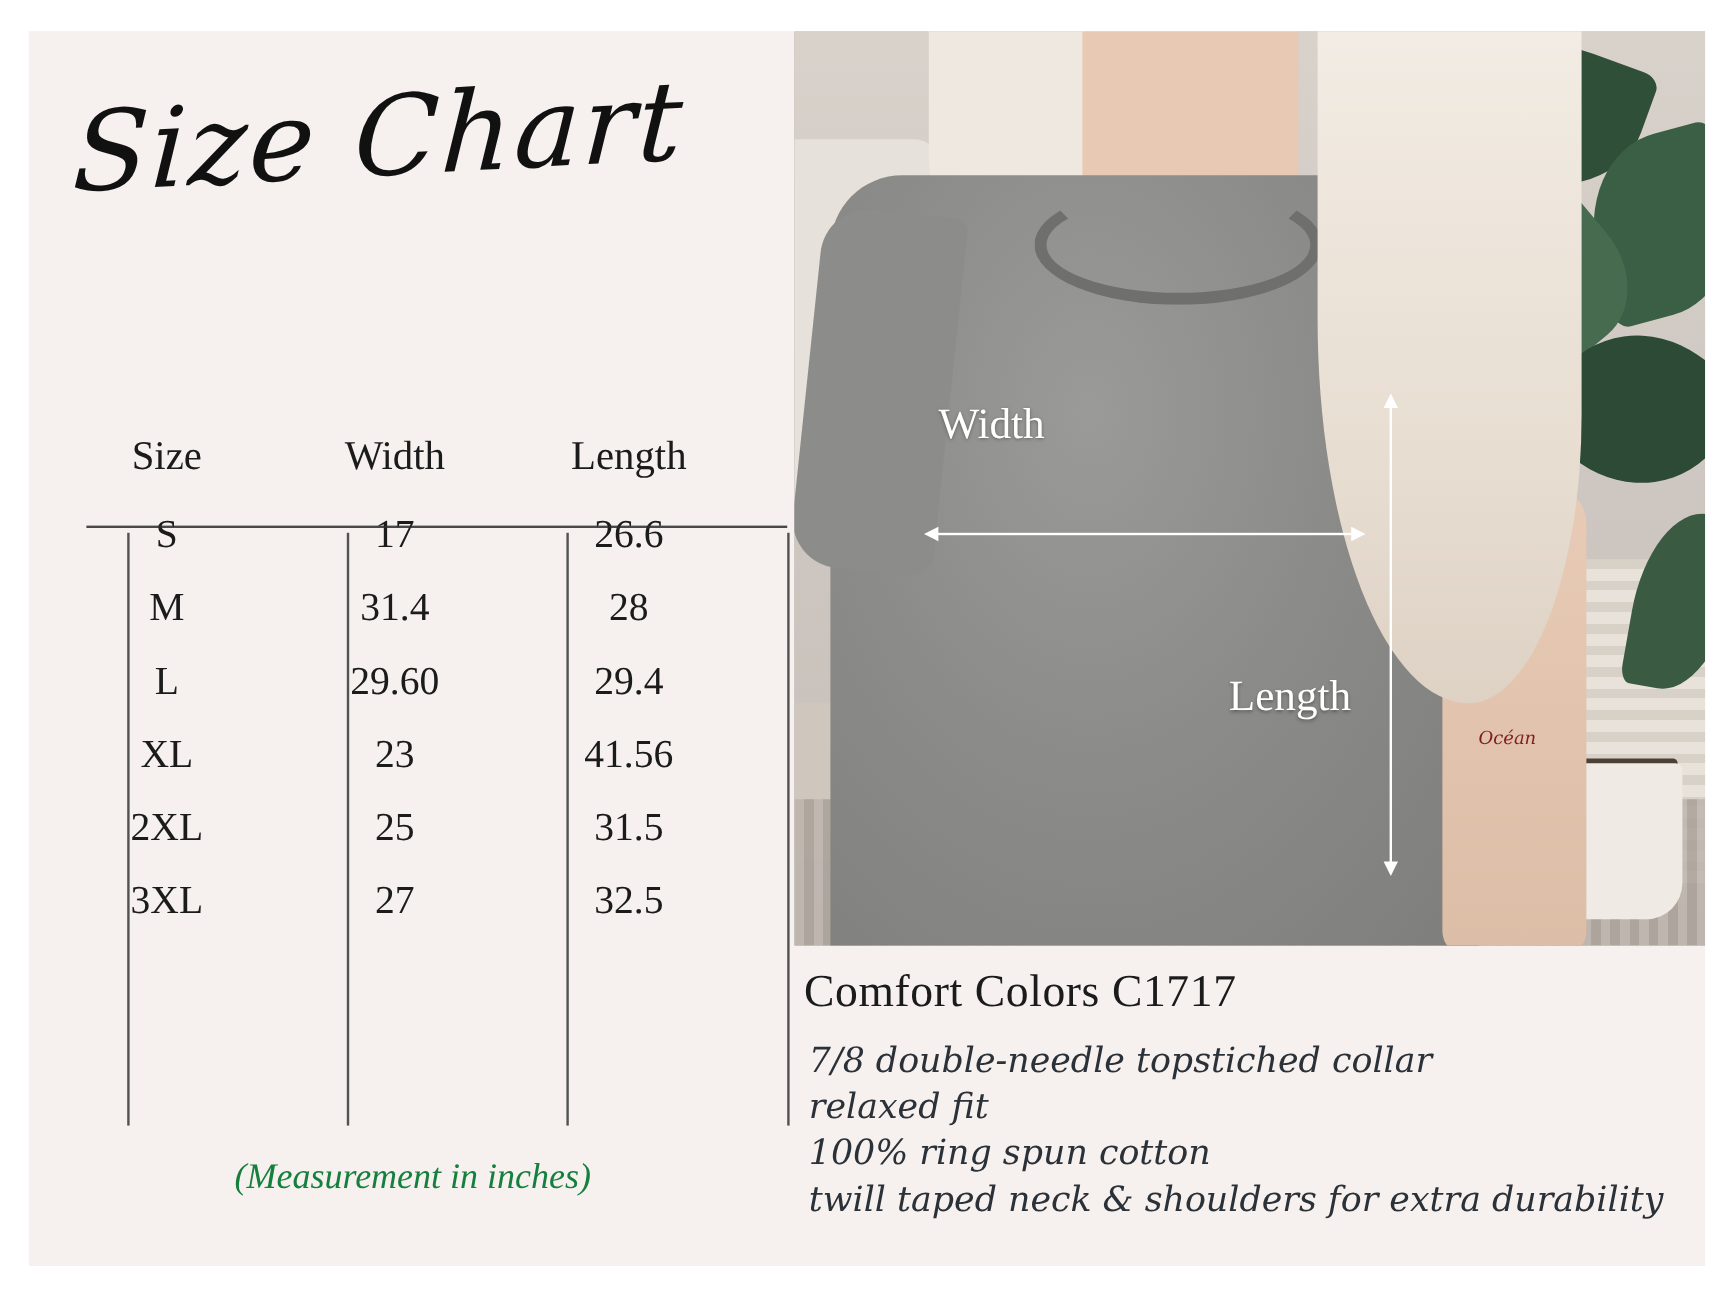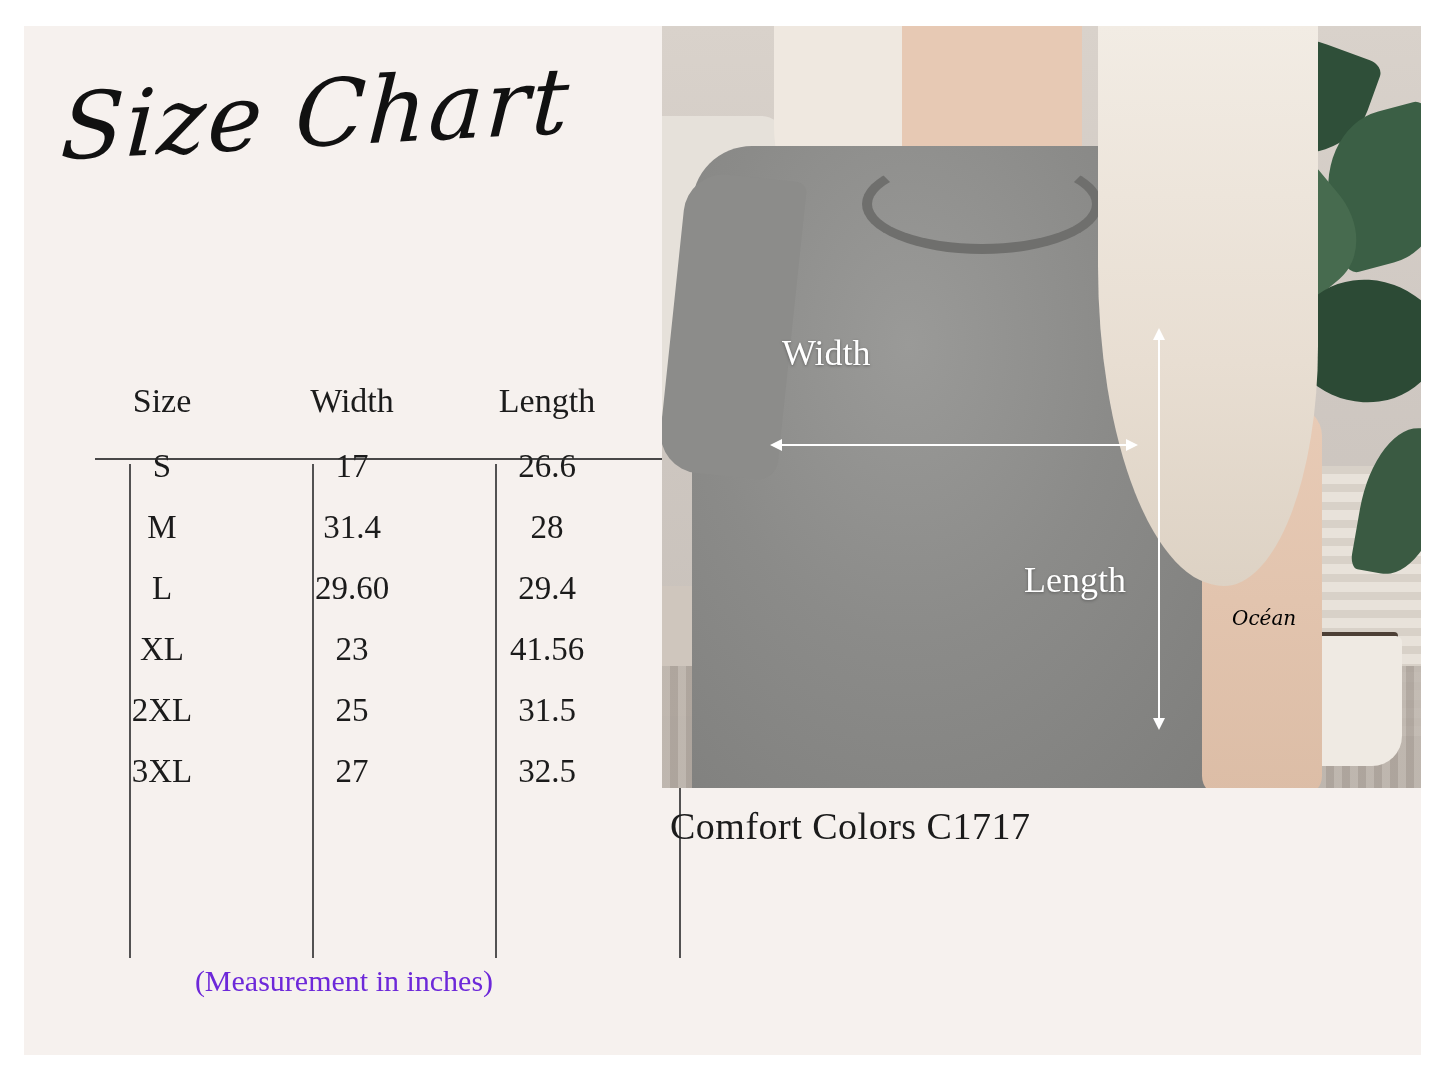--- a/index.html
+++ b/index.html
@@ -43,23 +43,22 @@
     font-size: 92px;
     letter-spacing: 2px;
     color: #111111;
     transform: rotate(-3deg) skewX(-6deg);
     transform-origin: left top;
     white-space: nowrap;
   }
 
   .table-wrap {
     position: absolute;
-    left: 43px; top: 330px;
+    left: 20px; top: 330px;
     width: 580px;
-    margin-top: 20px;
   }
   table.size-table {
     border-collapse: collapse;
     width: 580px;
     font-size: 33px;
     color: #1b1b1b;
   }
   table.size-table th {
     font-weight: 400;
     font-size: 34px;
@@ -96,21 +95,22 @@
   .vline.c { left: 428px; top: 88px; height: 494px; }
   .vline.d { left: 612px; top: 88px; height: 494px; }
 
   .measure-note {
     position: absolute;
     left: 30px;
     top: 938px;
     width: 580px;
     text-align: center;
     font-size: 30px;
-    color: #6d28d9;
+    color: #15803d;
+    font-style: italic;
   }
 
   
   .right-panel {
     position: absolute;
     left: 662px; top: 26px;
     width: 759px; height: 1029px;
   }
   .photo {
     position: absolute;
@@ -199,21 +199,21 @@
     background:#909090; border-radius: 10px 40px 40px 20px;
     transform: rotate(-6deg);
   }
   .arm-right {
     position:absolute; left:540px; top:380px; width:120px; height:390px;
     background: linear-gradient(180deg,#e8cbb6,#dcbda6);
     border-radius: 40px 30px 20px 20px;
   }
   .tattoo {
     position:absolute; left:570px; top:580px; width:90px; height:26px;
-    color:#000000; font-family:"DejaVu Serif", serif; font-style:italic; font-size:20px;
+    color:#7f1d1d; font-family:"DejaVu Serif", serif; font-style:italic; font-size:15px;
   }
   .jeans {
     position:absolute; left:60px; top:690px; width:420px; height:80px;
     background: linear-gradient(180deg,#cfd6d4,#c3cbc9);
     border-radius: 10px;
   }
 
   
   .m-label {
     position: absolute;
@@ -354,19 +354,25 @@
       <div class="hair-right"></div>
 
       <div class="m-label width">Width</div>
       <div class="arrow-h"></div>
       <div class="m-label length">Length</div>
       <div class="arrow-v"></div>
     </div>
 
     <div class="product-name">Comfort Colors C1717</div>
 
+    <div class="features">
+      <div>7/8 double-needle topstiched collar</div>
+      <div>relaxed fit</div>
+      <div>100% ring spun cotton</div>
+      <div>twill taped neck &amp; shoulders for extra durability</div>
+    </div>
   </div>
 
   <div class="frame-top"></div>
   <div class="frame-bottom"></div>
   <div class="frame-left"></div>
   <div class="frame-right"></div>
 </div>
 
 </body></html>

